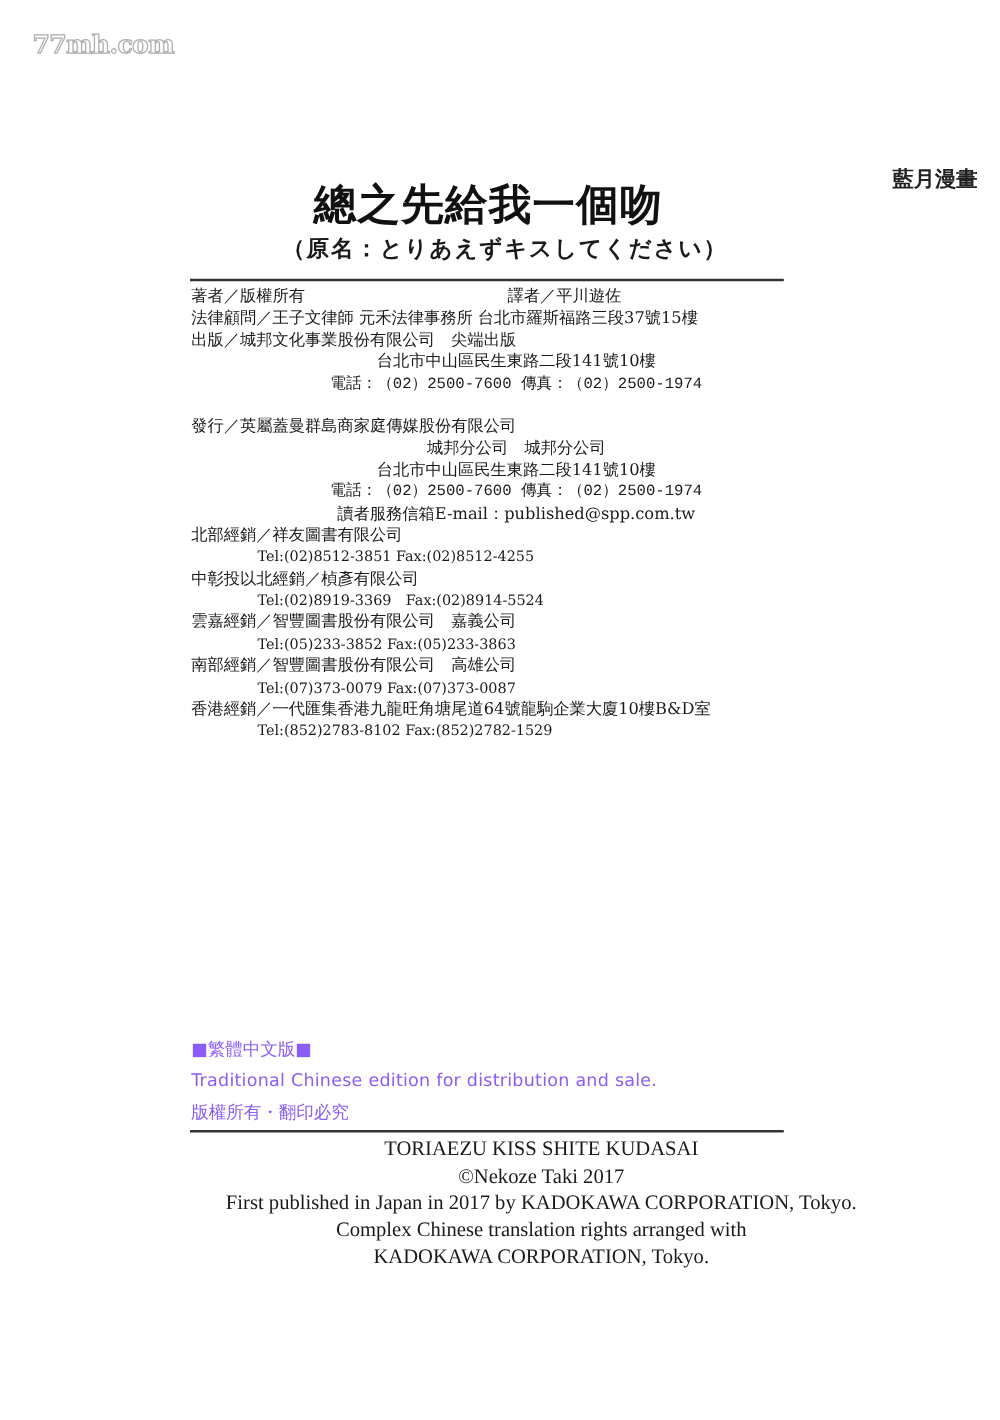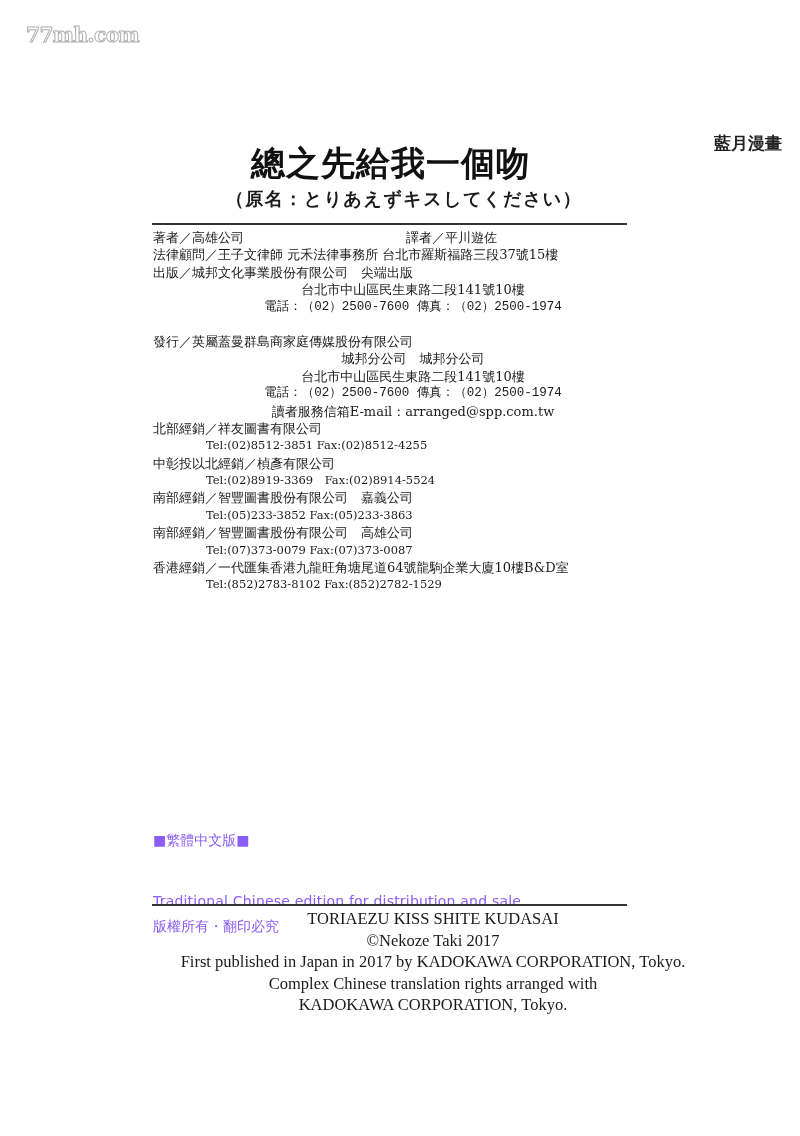--- a/index.html
+++ b/index.html
@@ -96,21 +96,21 @@
 
     .edition-block {
       position: absolute;
       left: 153px;
       top: 829px;
       width: 480px;
       font-size: 14px;
       color: #8b5cf6;
     }
     .edition-block .ed-line { height: 25px; line-height: 22px; white-space: nowrap; }
-    .edition-block .en { font-family: "DejaVu Sans", sans-serif; font-size: 14px; letter-spacing: 0.2px; margin-top: 36px; }
+    .edition-block .en { font-family: "DejaVu Sans", sans-serif; font-size: 14px; letter-spacing: 0.2px; }
 
     .copyright-block {
       position: absolute;
       left: 153px;
       top: 908px;
       width: 560px;
       font-family: "Liberation Serif", serif;
       font-size: 16.5px;
       line-height: 21.5px;
       color: #1a1a1a;
@@ -123,39 +123,39 @@
 <div class="watermark">77mh.com</div>
 
 <div class="series-label">藍月漫畫</div>
 <div class="book-title">總之先給我一個吻</div>
 <div class="original-title">（原名：とりあえずキスしてください）</div>
 
 <div class="rule top"></div>
 
 <div class="credits">
   <div class="line row-rel">
-    <span>著者／高雄公司</span>
+    <span>著者／版權所有</span>
     <span class="translator">譯者／平川遊佐</span>
   </div>
   <div class="line">法律顧問／王子文律師 元禾法律事務所 台北市羅斯福路三段37號15樓</div>
   <div class="line">出版／城邦文化事業股份有限公司　尖端出版</div>
   <div class="line indent1">台北市中山區民生東路二段141號10樓</div>
   <div class="line indent1 sans">電話：（02）2500-7600 傳真：（02）2500-1974</div>
   <div class="gap"></div>
   <div class="line">發行／英屬蓋曼群島商家庭傳媒股份有限公司</div>
   <div class="line indent1">城邦分公司　城邦分公司</div>
   <div class="line indent1">台北市中山區民生東路二段141號10樓</div>
   <div class="line indent1 sans">電話：（02）2500-7600 傳真：（02）2500-1974</div>
-  <div class="line indent1">讀者服務信箱E-mail：arranged@spp.com.tw</div>
+  <div class="line indent1">讀者服務信箱E-mail：published@spp.com.tw</div>
 
   <div class="line">北部經銷／祥友圖書有限公司</div>
   <div class="line indent2">Tel:(02)8512-3851 Fax:(02)8512-4255</div>
   <div class="line">中彰投以北經銷／楨彥有限公司</div>
   <div class="line indent2">Tel:(02)8919-3369　Fax:(02)8914-5524</div>
-  <div class="line">南部經銷／智豐圖書股份有限公司　嘉義公司</div>
+  <div class="line">雲嘉經銷／智豐圖書股份有限公司　嘉義公司</div>
   <div class="line indent2">Tel:(05)233-3852  Fax:(05)233-3863</div>
   <div class="line">南部經銷／智豐圖書股份有限公司　高雄公司</div>
   <div class="line indent2">Tel:(07)373-0079  Fax:(07)373-0087</div>
   <div class="line">香港經銷／一代匯集香港九龍旺角塘尾道64號龍駒企業大廈10樓B&amp;D室</div>
   <div class="line indent2">Tel:(852)2783-8102  Fax:(852)2782-1529</div>
 </div>
 
 <div class="edition-block">
   <div class="ed-line">■繁體中文版■</div>
   <div class="ed-line en">Traditional Chinese edition for distribution and sale.</div>

